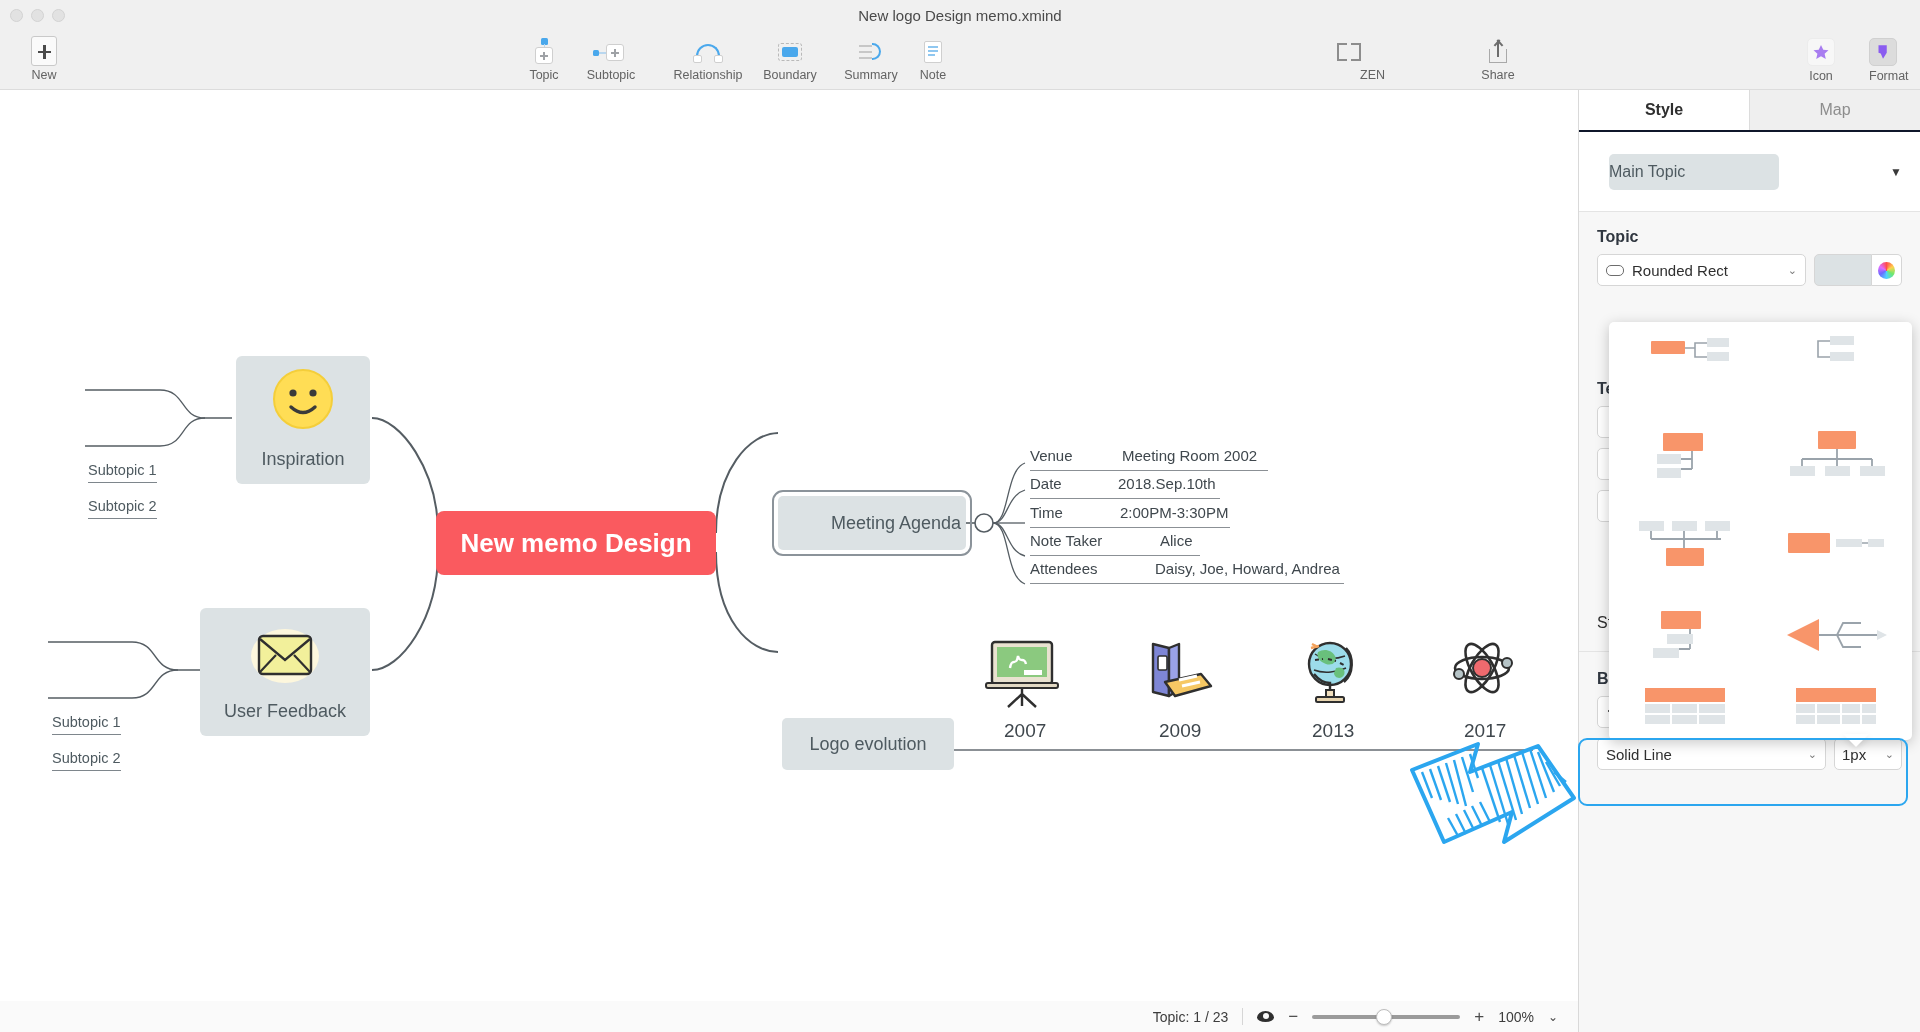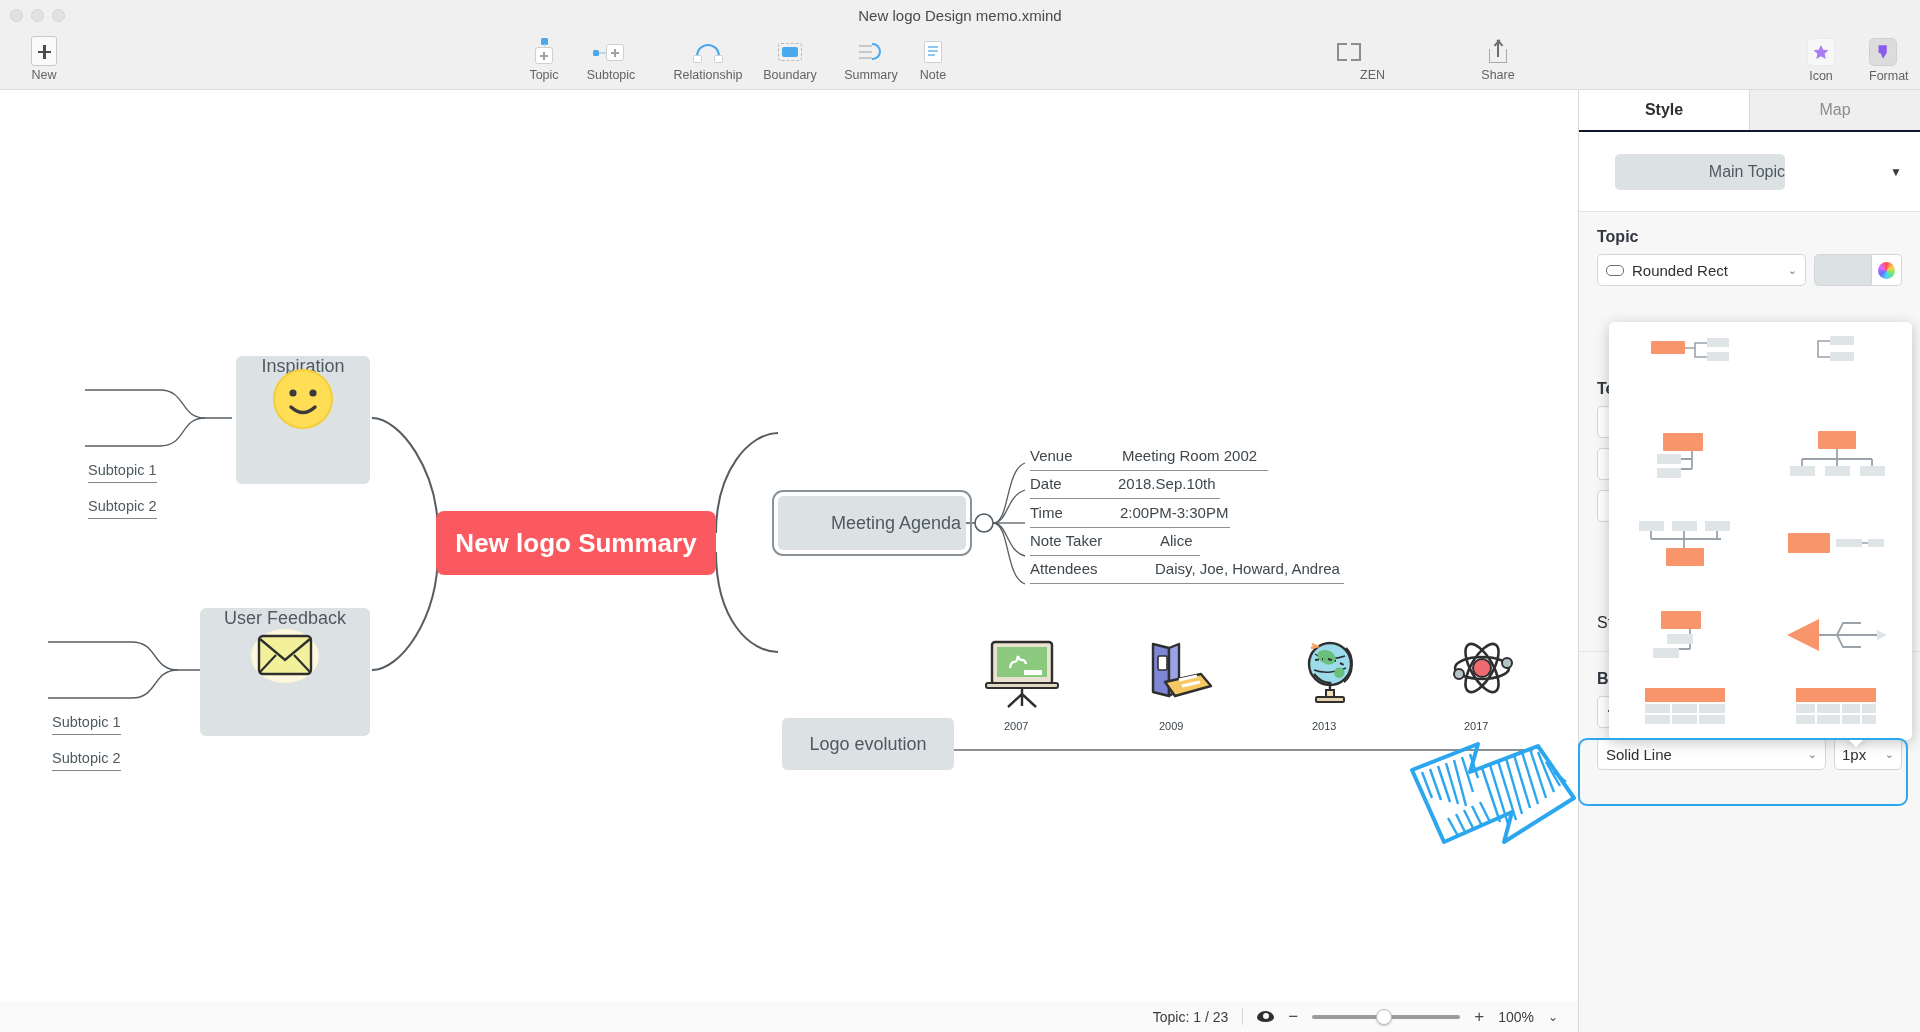--- a/index.html
+++ b/index.html
@@ -155,21 +155,21 @@
   }
 
   
   .canvas {
     position: absolute; left: 0; top: 90px; width: 1578px; height: 910px;
     background: #ffffff;
   }
 
   .node {
     position: absolute; background: #dce2e4; border-radius: 6px;
-    display: flex; flex-direction: column; align-items: center; 
+    display: flex; flex-direction: column; align-items: center; justify-content: flex-end;
     color: #4e5a60; font-size: 18px;
   }
   .node-central {
     position: absolute; background: #fa5a5f; border-radius: 8px;
     display: flex; align-items: center; justify-content: center;
     color: #ffffff; font-size: 26px; font-weight: bold;
   }
   .node-plain {
     position: absolute; background: #dce2e4; border-radius: 5px;
     display: flex; align-items: center; justify-content: center;
@@ -182,41 +182,41 @@
     padding-bottom: 4px; border-bottom: 1.3px solid #7e868c;
     white-space: nowrap;
   }
   .kv-label {
     position: absolute; font-size: 15px; color: #3f474d; white-space: nowrap;
   }
   .kv-rule {
     position: absolute; height: 1.2px; background: #8b9095;
   }
   .tl-year {
-    position: absolute; font-size: 11px; color: #3f474d; white-space: nowrap;
+    position: absolute; font-size: 19px; color: #3f474d; white-space: nowrap;
   }
 
   
   .sidebar {
     position: absolute; left: 1578px; top: 90px; width: 342px; height: 942px;
     background: #f7f7f7; border-left: 1px solid #d9d9d9;
   }
   .sb-tabs { display: flex; height: 42px; border-bottom: 2px solid #0f172a; }
   .sb-tab {
     flex: 1; display: flex; align-items: center; justify-content: center;
     font-size: 16px; color: #8d8d8d; background: #efefef; border-right: 1px solid #dcdcdc;
   }
   .sb-tab.active { background: #ffffff; color: #2f2f2f; font-weight: bold; }
   .sb-topicbar {
     height: 80px; background: #ffffff; border-bottom: 1px solid #e4e4e4;
     display: flex; align-items: center; padding: 0 18px;
   }
   .sb-topic-pill {
     background: #dce2e4; color: #4e5a60; font-size: 16px; border-radius: 5px;
-    padding: 9px 0; width: 170px; text-align: right; margin-left: 18px;
+    padding: 9px 0; width: 170px; text-align: left; margin-left: 12px;
   }
   .sb-caret { margin-left: auto; font-size: 12px; color: #3a3a3a; }
   .sb-section-title {
     font-size: 16px; font-weight: bold; color: #303740; padding: 16px 18px 8px 18px;
   }
   .sb-row { display: flex; align-items: center; padding: 0 18px 10px 18px; gap: 8px; }
   .select {
     flex: 1; height: 32px; background: #fff; border: 1px solid #d6d6d6; border-radius: 5px;
     display: flex; align-items: center; padding: 0 8px; font-size: 15px; color: #2f2f2f;
     position: relative;
@@ -487,21 +487,21 @@
           <path d="M11,44 L27,27 M61,44 L45,27" stroke="#2f2f2f" stroke-width="2.2" fill="none"></path>
         </svg>
       </div>
       <div style="margin-bottom:14px;">User Feedback</div>
     </div>
 
     <div class="sub-label" style="left:52px; top:624px;">Subtopic 1</div>
     <div class="sub-label" style="left:52px; top:660px;">Subtopic 2</div>
 
     <div class="node-central" style="left:436px; top:510px; width:280px; height:64px; top:421px;">
-      <span>New logo Summary</span>
+      <span>New memo Design</span>
     </div>
 
     <div class="node-plain node-selected" style="left:778px; top:406px; width:188px; height:54px;padding-left:48px;">
       <span>Meeting Agenda</span>
     </div>
 
     <div class="kv-label" style="left:1030px; top:357px;">Venue</div>
     <div class="kv-label" style="left:1122px; top:357px;">Meeting Room 2002</div>
     <div class="kv-rule" style="left:1030px; top:380px; width:238px;"></div>
 

